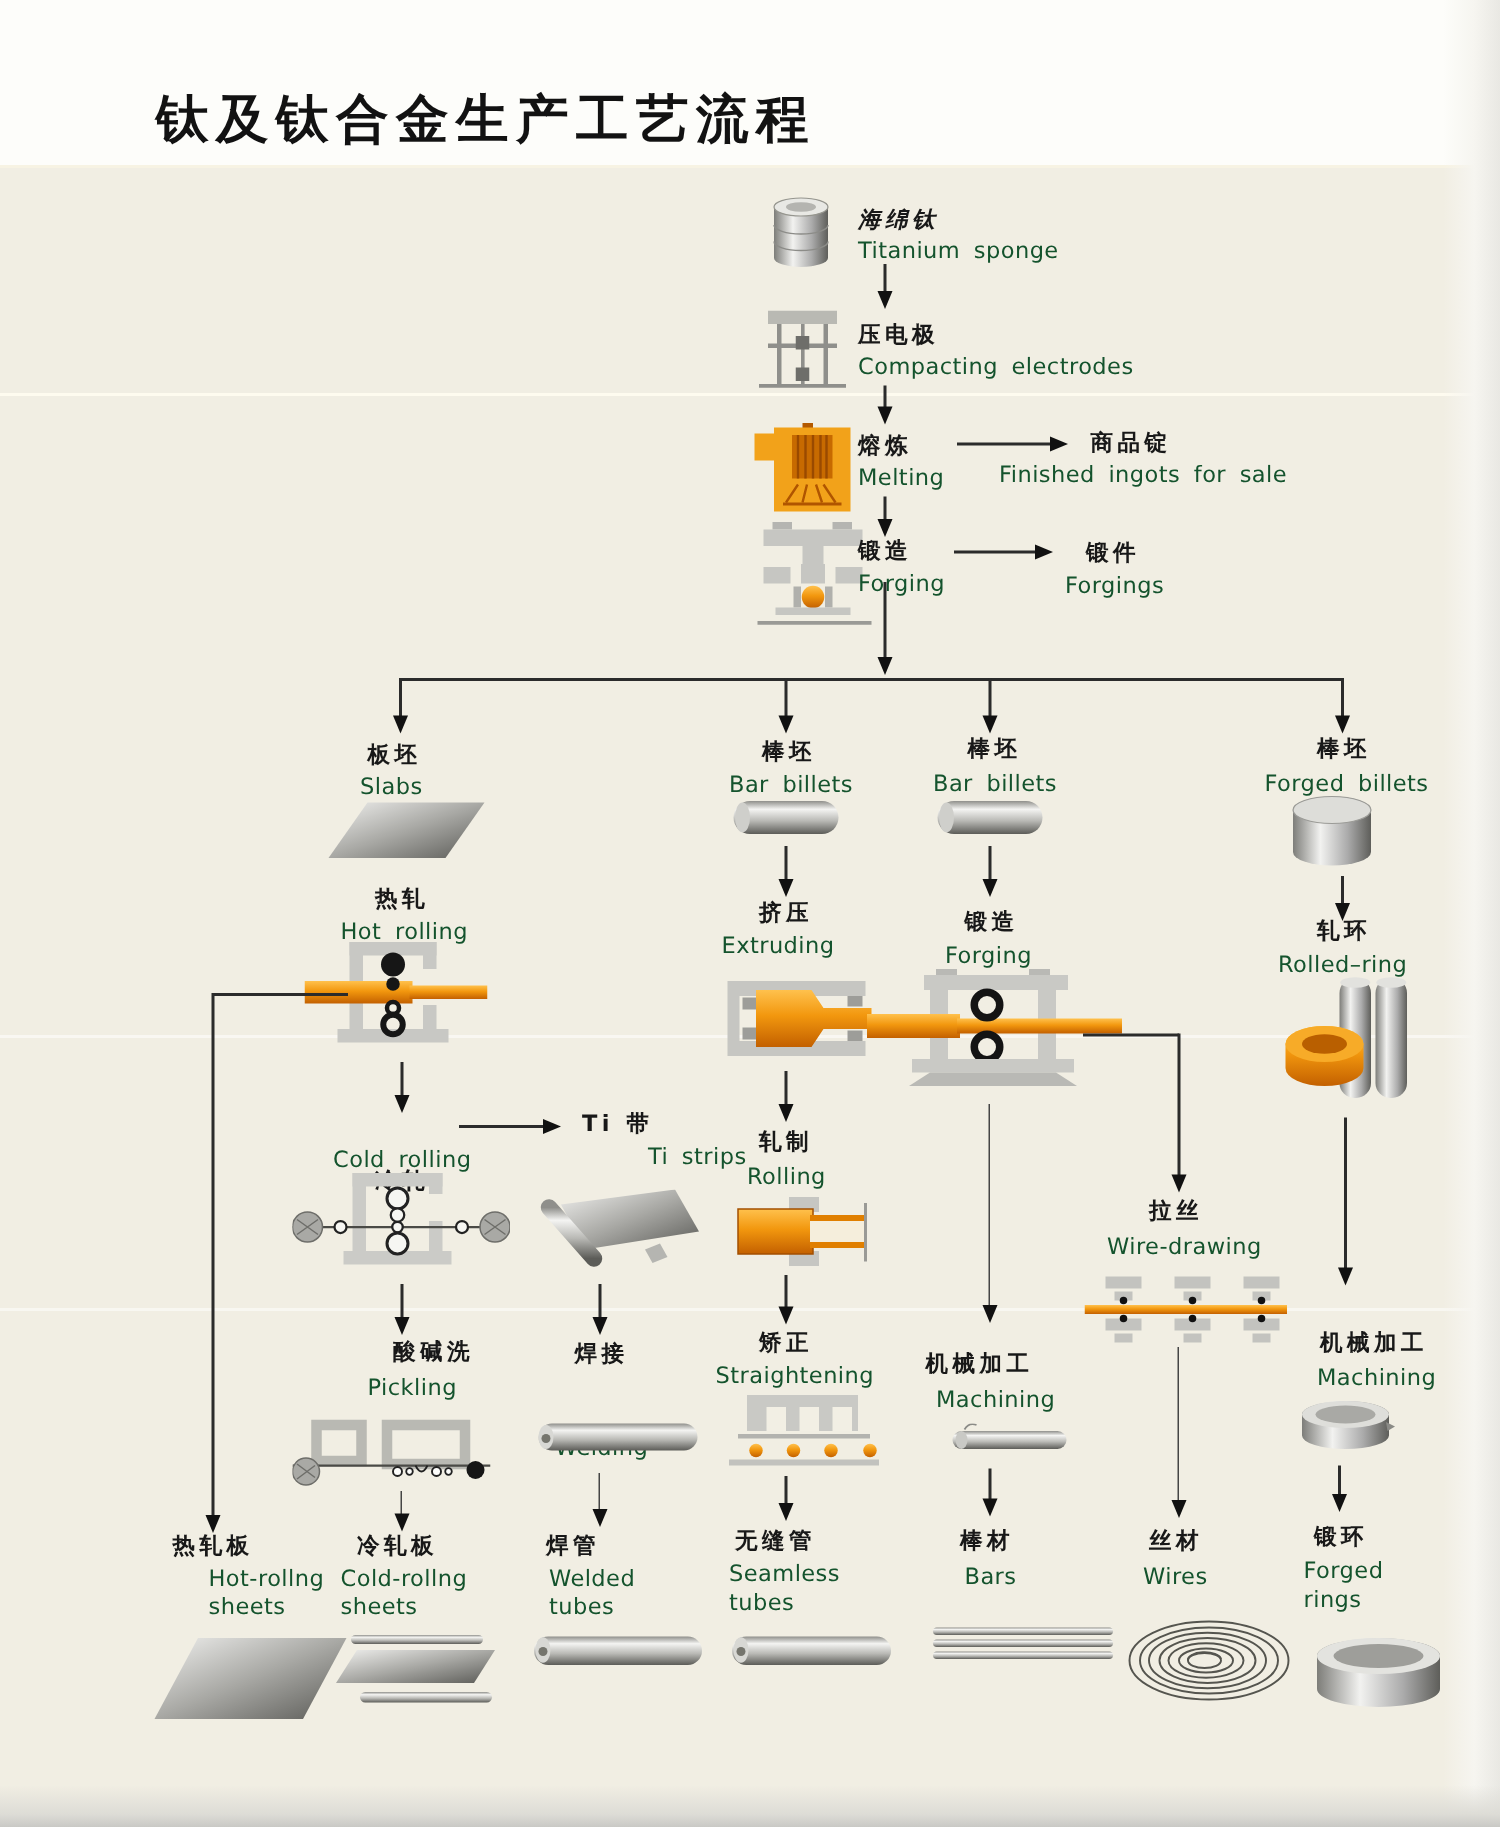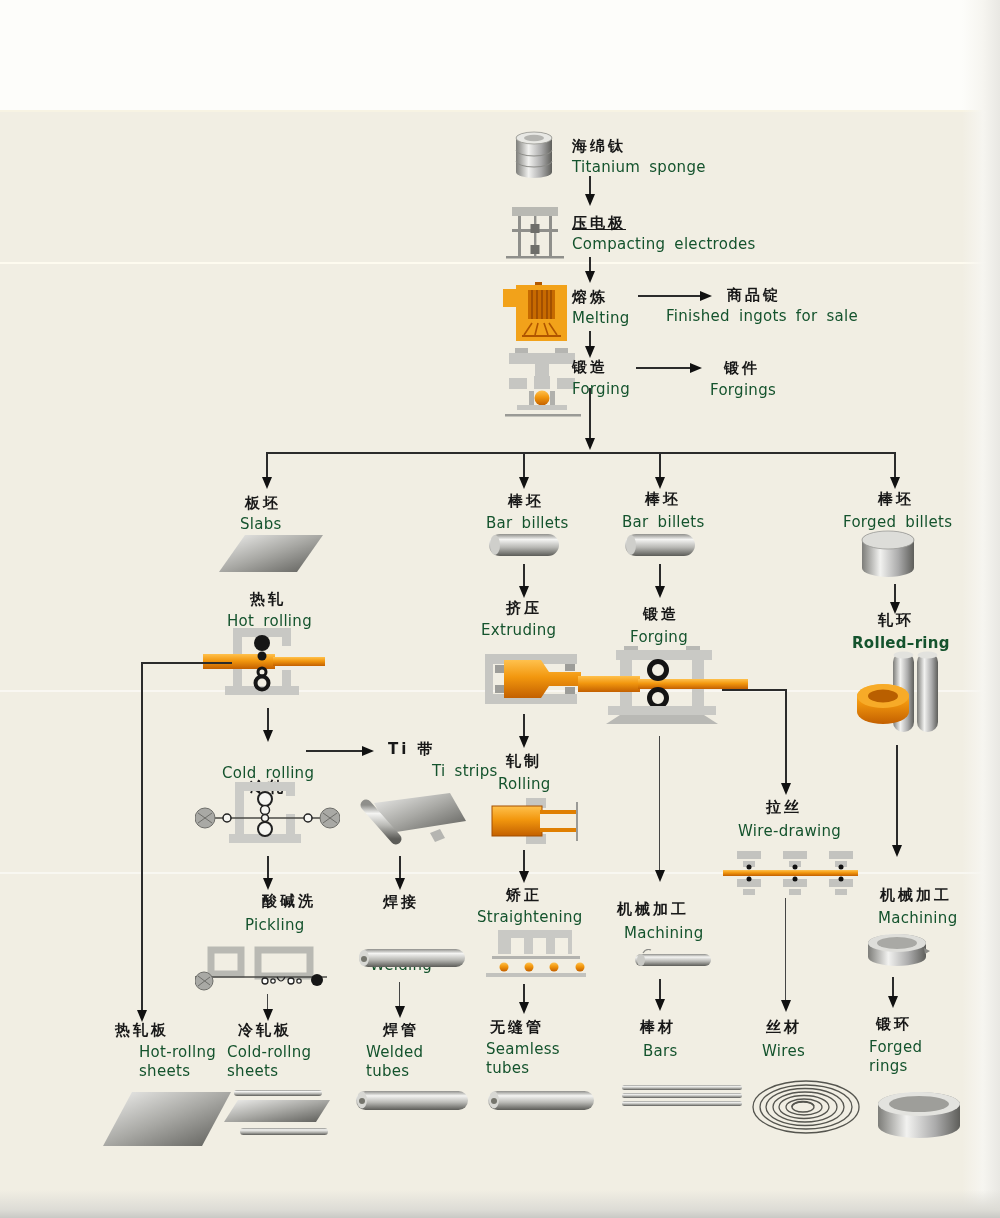--- a/index.html
+++ b/index.html
@@ -61,49 +61,50 @@
   </svg>
 
   <div class="band-top"></div>
   <div class="rule" style="top:110px;background:#f7f3e3;"></div>
   <div class="rule" style="top:262px;background:rgba(255,252,240,.9);"></div>
   <div class="rule" style="top:690px;background:rgba(255,255,255,.55);"></div>
   <div class="rule" style="top:872px;background:rgba(255,255,255,.5);"></div>
   <div class="fade-right"></div>
   <div class="band-bottom"></div>
 
+  <div class="title" style="left:104px;top:56px;">钛及钛合金生产工艺流程</div>
 
   <div class="icon" style="left:513px;top:130px;width:42px;height:50px;">
     <svg viewBox="0 0 42 50">
       <path d="M3,8 a18,6 0 0 1 36,0 v34 a18,6 0 0 1 -36,0 z" fill="url(#mh)"></path>
       <ellipse cx="21" cy="8" rx="18" ry="6" fill="#e8e8e4" stroke="#96968f" stroke-width=".8"></ellipse>
       <ellipse cx="21" cy="8" rx="10" ry="3.2" fill="#b4b4b0"></ellipse>
       <path d="M3,20 a18,6 0 0 0 36,0 M3,31 a18,6 0 0 0 36,0" fill="none" stroke="#8c8c88" stroke-width="1"></path>
     </svg>
   </div>
-  <div class="zh" style="left:572px;top:137px;">海绵钛</div>
+  <div class="zh" style="left:572px;top:137px;font-style:italic;">海绵钛</div>
   <div class="en" style="left:572px;top:158px;">Titanium sponge</div>
   <div class="av" style="left:585px;top:176px;height:30px;">
       <div class="l"></div>
       <div class="h"></div>
     </div>
 
   <div class="icon" style="left:506px;top:207px;width:58px;height:54px;">
     <svg viewBox="0 0 58 54">
       <rect x="6" y="0" width="46" height="9" fill="#b9b9b3"></rect>
       <rect x="12" y="9" width="3" height="40" fill="#8f8f8b"></rect>
       <rect x="43" y="9" width="3" height="40" fill="#8f8f8b"></rect>
       <rect x="28" y="9" width="2.4" height="40" fill="#8f8f8b"></rect>
       <rect x="6" y="22" width="46" height="3" fill="#8f8f8b"></rect>
       <rect x="24.5" y="17" width="9" height="9" fill="#6e6e6a"></rect>
       <rect x="24.5" y="38" width="9" height="9" fill="#6e6e6a"></rect>
       <rect x="0" y="49" width="58" height="2.5" fill="#8f8f8b"></rect>
     </svg>
   </div>
-  <div class="zh" style="left:572px;top:214px;text-decoration:underline;">压电极</div>
+  <div class="zh" style="left:572px;top:214px;">压电极</div>
   <div class="en" style="left:572px;top:235px;">Compacting  electrodes</div>
   <div class="av" style="left:585px;top:257px;height:26px;">
       <div class="l"></div>
       <div class="h"></div>
     </div>
 
   <div class="icon" style="left:501px;top:282px;width:70px;height:62px;">
     <svg viewBox="0 0 70 62">
       <rect x="34" y="0" width="7" height="6" fill="#b35900"></rect>
       <rect x="15" y="3" width="51" height="56" fill="#f2a21a"></rect>
@@ -452,21 +453,21 @@
     <svg viewBox="0 0 64 52">
       <path d="M6,12 a26,9 0 0 1 52,0 v28 a26,9 0 0 1 -52,0 z" fill="url(#mh)"></path>
       <ellipse cx="32" cy="12" rx="26" ry="9" fill="#ddddd9" stroke="#9b9b97" stroke-width=".8"></ellipse>
     </svg>
   </div>
   <div class="av" style="left:890px;top:584px;height:30px;">
       <div class="l"></div>
       <div class="h"></div>
     </div>
   <div class="zh" style="left:878px;top:611px;">轧环</div>
-  <div class="en" style="left:852px;top:634px;font-weight:bold;">Rolled–ring</div>
+  <div class="en" style="left:852px;top:634px;">Rolled–ring</div>
   <div class="icon" style="left:853px;top:648px;width:92px;height:90px;">
     <svg viewBox="0 0 92 90">
       <rect x="40" y="4" width="21" height="80" rx="10" fill="url(#mh)"></rect>
       <rect x="64" y="4" width="21" height="80" rx="10" fill="url(#mh)"></rect>
       <ellipse cx="50.5" cy="7" rx="10" ry="3.5" fill="#e2e2de"></ellipse>
       <ellipse cx="74.5" cy="7" rx="10" ry="3.5" fill="#e2e2de"></ellipse>
       <path d="M4,48 a26,12 0 0 1 52,0 v16 a26,12 0 0 1 -52,0 z" fill="url(#ov)"></path>
       <ellipse cx="30" cy="48" rx="26" ry="12" fill="#f7ab28"></ellipse>
       <ellipse cx="30" cy="48" rx="15" ry="6.5" fill="#b95f00"></ellipse>
     </svg>
@@ -501,21 +502,21 @@
   <div class="zh" style="left:238px;top:1021px;text-align:right;">冷轧板</div>
   <div class="en wrap" style="left:227px;top:1043px;width:112px;">Cold-rollng sheets</div>
   <div class="icon" style="left:224px;top:1088px;width:112px;height:56px;">
     <svg viewBox="0 0 112 56">
       <rect x="10" y="2" width="88" height="6" rx="3" fill="url(#mv)"></rect>
       <polygon points="14,12 106,12 92,34 0,34" fill="url(#sg)"></polygon>
       <rect x="16" y="40" width="88" height="7" rx="3.5" fill="url(#mv)"></rect>
     </svg>
   </div>
 
-  <div class="zh" style="left:383px;top:1021px;text-align:center;">焊管</div>
+  <div class="zh" style="left:364px;top:1021px;text-align:center;">焊管</div>
   <div class="en wrap" style="left:366px;top:1043px;width:70px;">Welded tubes</div>
   <div class="icon" style="left:352px;top:1088px;width:118px;height:26px;">
     <svg viewBox="0 0 118 26">
       <rect x="4" y="3" width="112" height="19" rx="9.5" fill="url(#mv)"></rect>
       <ellipse cx="10" cy="12" rx="5" ry="8.5" fill="#d8d8d4"></ellipse>
       <circle cx="10" cy="13" r="3" fill="#75756d"></circle>
     </svg>
   </div>
 
   <div class="zh" style="left:490px;top:1018px;">无缝管</div>

